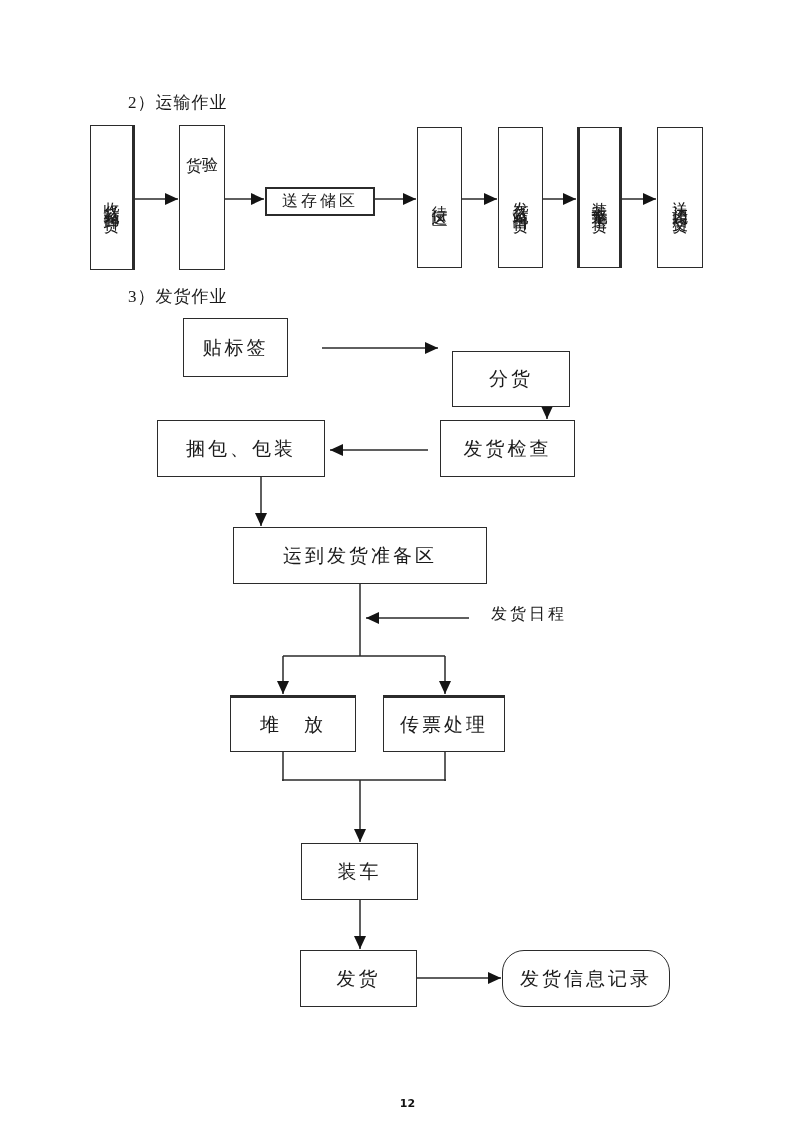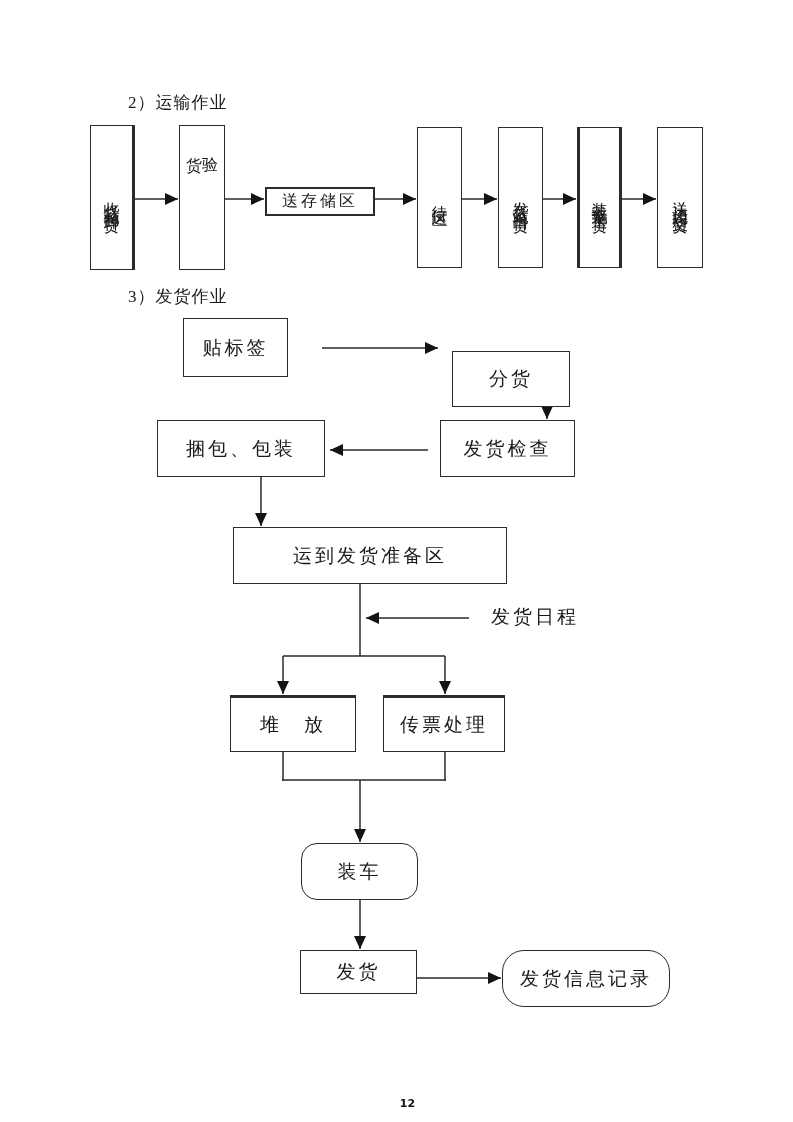--- a/index.html
+++ b/index.html
@@ -65,21 +65,21 @@
   }
   .vtext.biggap {
     letter-spacing: 65px;
     padding-top: 18px;
   }
   .shadow-r { border-right-width: 3px; }
   .thick-lr { border-left-width: 3px; border-right-width: 3px; }
   .thick-t  { border-top-width: 3.5px; }
   .annotation {
     position: absolute;
-    font-size: 19px;
+    font-size: 16px;
     letter-spacing: 3px;
     white-space: nowrap;
   }
   .pagenum {
     position: absolute;
     left: 0; right: 0;
     top: 1097px;
     text-align: center;
     font-family: "DejaVu Sans", "Liberation Sans", sans-serif;
     font-size: 11px;
@@ -164,39 +164,39 @@
   </div>
 
   <div class="node hnode" style="left:428px; top:420px; width:135px; height:57px;margin-left:12px;">
     <span>发货检查</span>
   </div>
 
   <div class="node hnode" style="left:157px; top:420px; width:168px; height:57px;">
     <span>捆包、包装</span>
   </div>
 
-  <div class="node hnode" style="left:233px; top:527px; width:274px; height:57px;">
+  <div class="node hnode" style="left:233px; top:527px; width:254px; height:57px;">
     <span>运到发货准备区</span>
   </div>
 
   <div class="annotation" style="left:491px; top:604px;">发货日程</div>
 
   <div class="node hnode thick-t" style="left:218px; top:695px; width:126px; height:57px;margin-left:12px;">
     <span>堆　放</span>
   </div>
 
   <div class="node hnode thick-t" style="left:383px; top:695px; width:122px; height:57px;">
     <span>传票处理</span>
   </div>
 
-  <div class="node hnode" style="left:301px; top:843px; width:117px; height:57px;border-radius:16px;">
+  <div class="node hnode" style="left:301px; top:843px; width:117px; height:57px;">
     <span>装车</span>
   </div>
 
-  <div class="node hnode" style="left:300px; top:950px; width:117px; height:44px;">
+  <div class="node hnode" style="left:300px; top:950px; width:117px; height:57px;">
     <span>发货</span>
   </div>
 
   <div class="node hnode" style="left:502px; top:950px; width:168px; height:57px;border-radius:22px;">
     <span>发货信息记录</span>
   </div>
 
   <div class="pagenum">12</div>
 
 </div>

